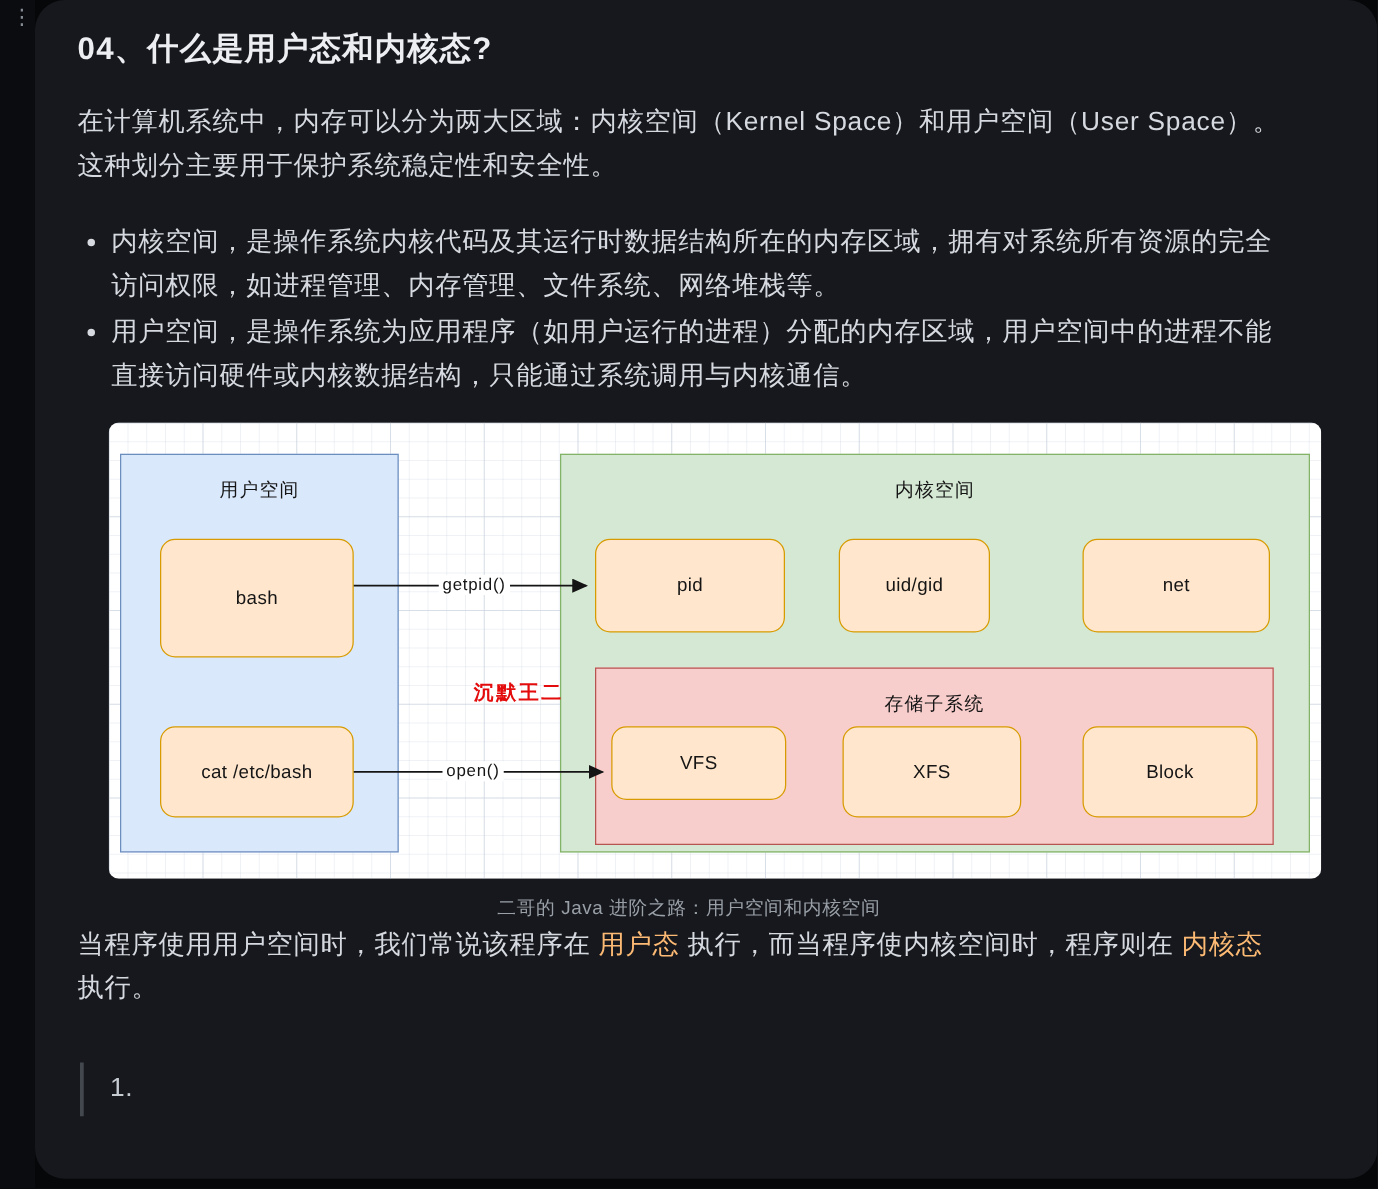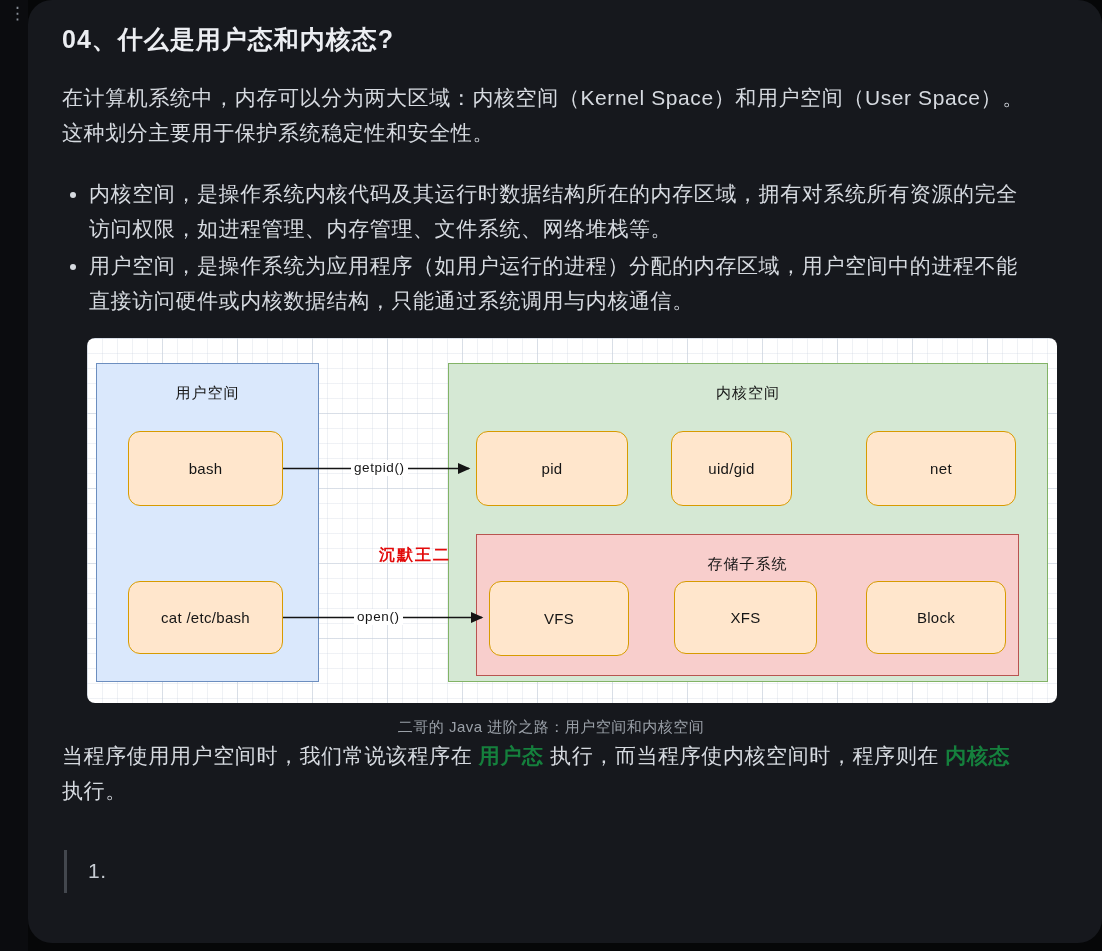--- a/index.html
+++ b/index.html
@@ -52,47 +52,47 @@
   }
   .region .rlabel { display:block; text-align:center; margin-top:11px; letter-spacing:1px; }
   .region-user   { left:9px;   top:25px;  width:223px; height:319px; background:#dae8fc; border-color:#6c8ebf; }
   .region-kernel { left:361px; top:25px;  width:600px; height:319px; background:#d5e8d4; border-color:#82b366; }
   .region-storage{ left:389px; top:196px; width:543px; height:142px; background:#f8cecc; border-color:#b85450; }
   .node {
     position:absolute; background:#ffe6cc; border:1px solid #d79b00; border-radius:12px;
     display:flex; align-items:center; justify-content:center;
     font-size:15px; color:#151515; letter-spacing:0.3px;
   }
-  .n-bash { left:41px;  top:93px;  width:155px; height:75px; }
+  .n-bash { left:41px;  top:93px;  width:155px; height:95px; }
   .n-cat  { left:41px;  top:243px; width:155px; height:73px; }
   .n-pid  { left:389px; top:93px;  width:152px; height:75px; }
   .n-uid  { left:584px; top:93px;  width:121px; height:75px; }
   .n-net  { left:779px; top:93px;  width:150px; height:75px; }
-  .n-vfs  { left:402px; top:243px; width:140px; height:75px; }
+  .n-vfs  { left:402px; top:243px; width:140px; height:59px; }
   .n-xfs  { left:587px; top:243px; width:143px; height:73px; }
   .n-block{ left:779px; top:243px; width:140px; height:73px; }
   .arrows { position:absolute; left:0; top:0; width:970px; height:365px; pointer-events:none; }
   .alabel {
     position:absolute; background:#ffffff; padding:0 3px;
     font-size:13.5px; color:#151515; line-height:16px;
   }
   .alabel-getpid { left:264px; top:122px; }
   .alabel-open   { left:267px; top:271px; }
   .watermark {
     position:absolute; left:292px; top:199px;
     color:#e30b0b; font-size:16px; font-weight:600; letter-spacing:2px;
   }
   .caption {
     width:970px; margin-top:13px; text-align:center;
     font-size:15px; line-height:22px; color:#9aa0a8; letter-spacing:0.5px;
   }
 
   
   .mode-para { margin:34px 0 0 0; max-width:976px; }
-  .mode-para b { color:#15803d; font-weight:700;margin-top:26px; }
+  .mode-para b { color:#fdba74; font-weight:400;margin-top:26px; }
 
   
   .quote {
     margin:42px 0 0 2px; border-left:3px solid #43474e;
     padding:3px 0 5px 21px; color:#c6cbd2;
     display:flex; align-items:flex-start;
   }
   .qnum { min-width:27px; }
   .qtext { max-width:902px; }
   a.ref-link { color:#4694fa; text-decoration:none; cursor:pointer; }

